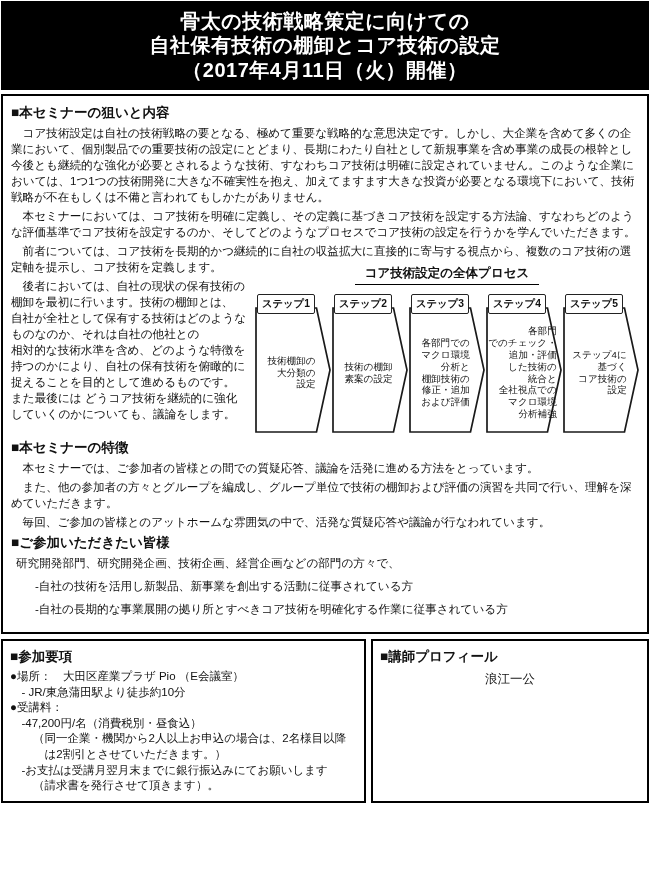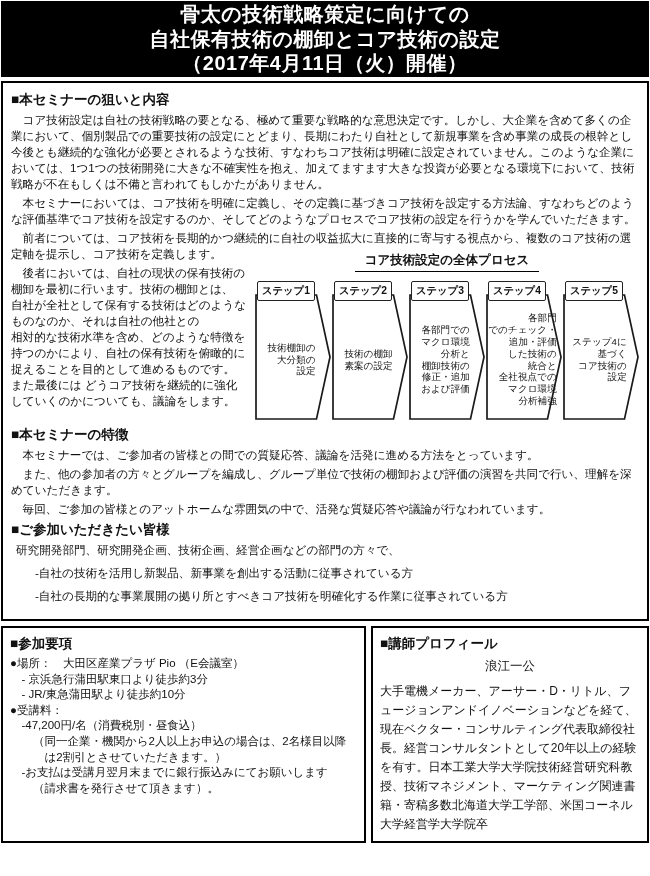--- a/index.html
+++ b/index.html
@@ -6,21 +6,21 @@
   body{
     width:650px;
     font-family:"Liberation Sans","DejaVu Sans",sans-serif;
     color:#111;
     -webkit-font-smoothing:antialiased;
   }
   .page{width:650px;box-sizing:border-box;padding:1px 1px 2px;}
 
   
   .banner{
-    background:#000;color:#fff;height:76px;
+    background:#000;color:#fff;height:89px;
     display:flex;align-items:center;justify-content:center;text-align:center;
   }
   .banner-title{
     white-space:pre-line;font-size:20px;font-weight:700;line-height:24.5px;letter-spacing:0.5px;
   }
 
   
   .main-box{
     border:2px solid #000;margin-top:4px;padding:4px 8px 8px;
     box-sizing:border-box;overflow:hidden;
@@ -189,31 +189,29 @@
       <div class="aud-item">-自社の長期的な事業展開の拠り所とすべきコア技術を明確化する作業に従事されている方</div>
     </div>
 
   </section>
 
   <div class="bottom-row">
 
     <section class="bbox bbox-left">
       <h2 class="sec">■参加要項</h2>
       <div class="req-line">●場所：　大田区産業プラザ Pio （E会議室）</div>
-      <div class="req-line">　- 京浜急行蒲田駅東口より徒歩約3分</div>
       <div class="req-line">　- JR/東急蒲田駅より徒歩約10分</div>
       <div class="req-line">●受講料：</div>
       <div class="req-line">　-47,200円/名（消費税別・昼食込）</div>
       <div class="req-line">　　（同一企業・機関から2人以上お申込の場合は、2名様目以降</div>
       <div class="req-line">　　　は2割引とさせていただきます。）</div>
       <div class="req-line">　-お支払は受講月翌月末までに銀行振込みにてお願いします</div>
       <div class="req-line">　　（請求書を発行させて頂きます）。</div>
     </section>
 
     <section class="bbox bbox-right">
       <h2 class="sec">■講師プロフィール</h2>
       <div class="prof-name">浪江一公</div>
-      <p class="prof-bio">大手電機メーカー、アーサー・D・リトル、フュージョンアンドイノベーションなどを経て、現在ベクター・コンサルティング代表取締役社長。経営コンサルタントとして20年以上の経験を有す。日本工業大学大学院技術経営研究科教授、技術マネジメント、マーケティング関連書籍・寄稿多数北海道大学工学部、米国コーネル大学経営学大学院卒</p>
     </section>
 
   </div>
 
 </div>
 
 </body></html>

